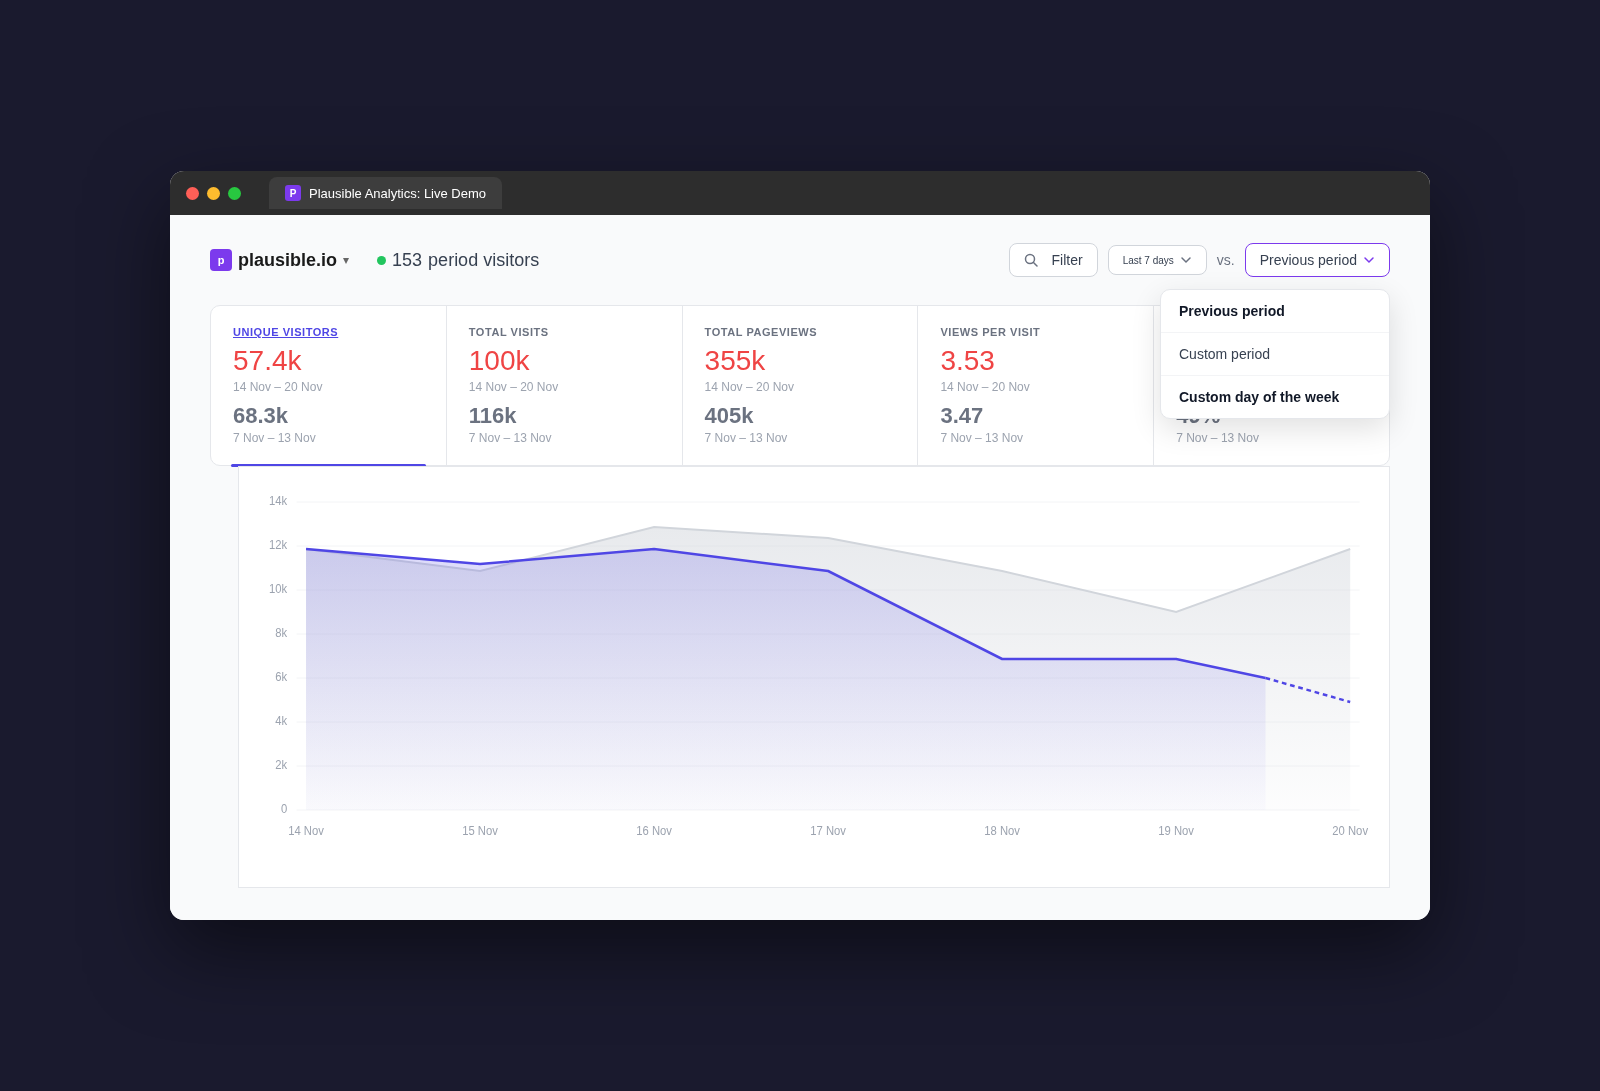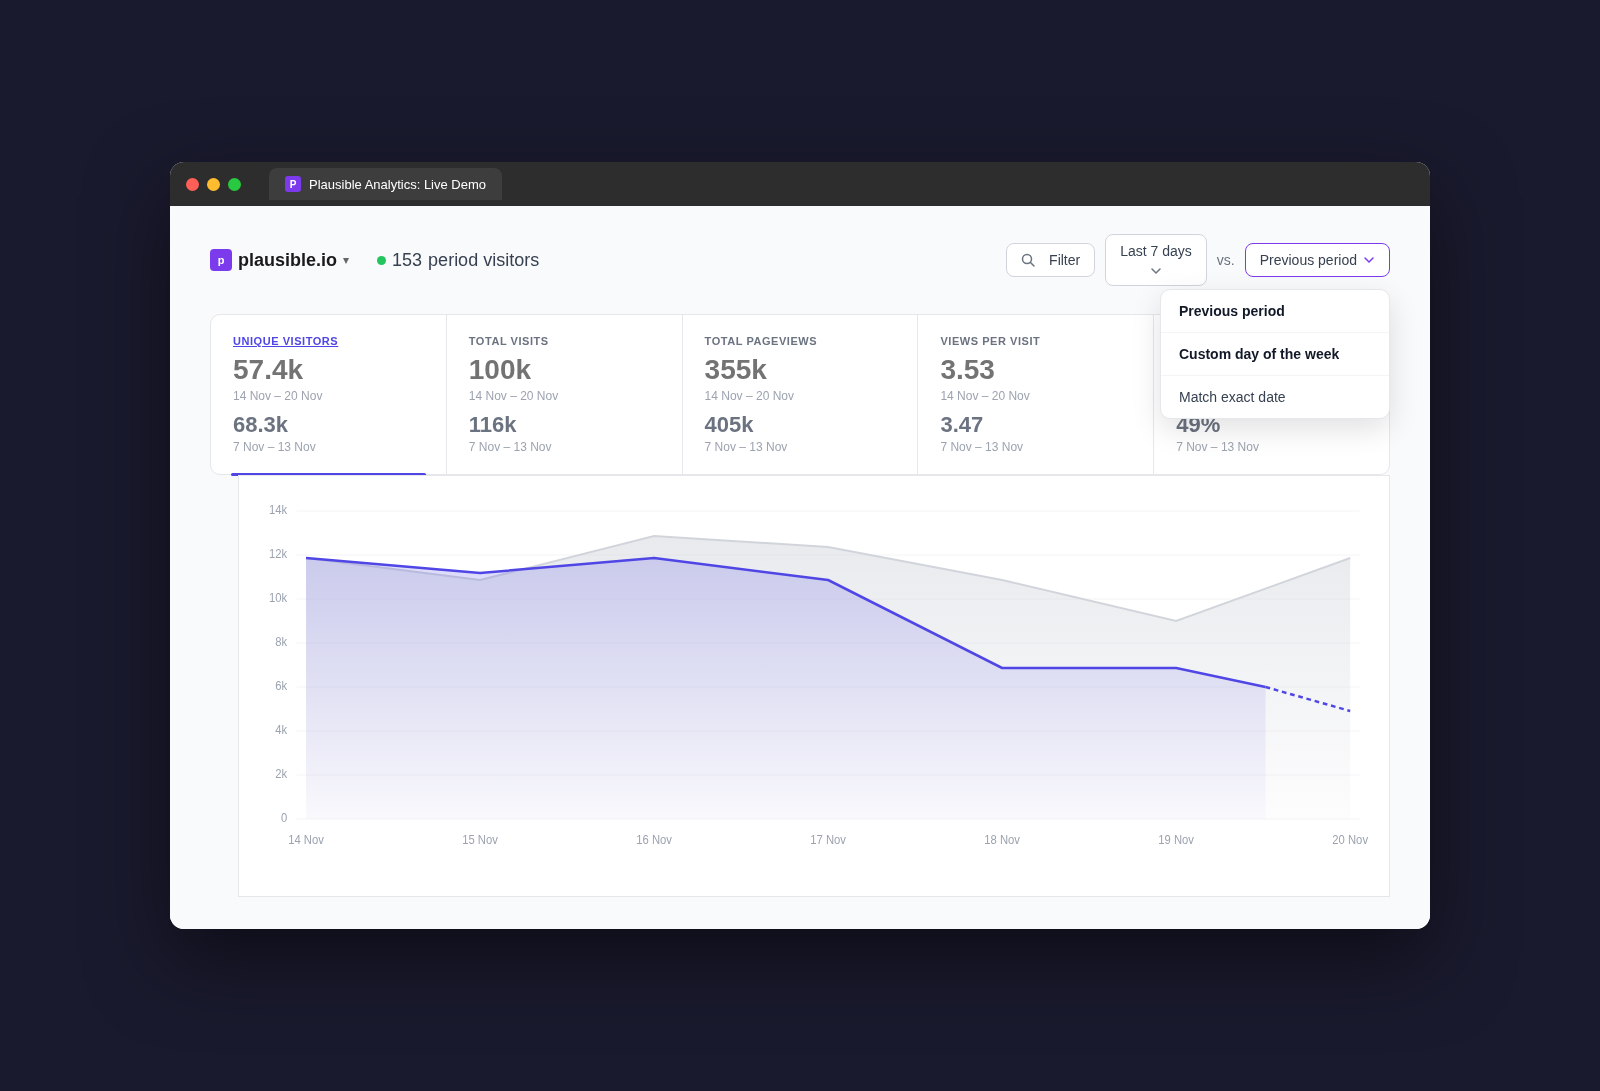--- a/index.html
+++ b/index.html
@@ -129,23 +129,22 @@
     }
     .date-range-btn {
       display: flex;
       align-items: center;
       gap: 6px;
       padding: 8px 14px;
       border: 1.5px solid #d1d5db;
       border-radius: 8px;
       background: white;
       cursor: pointer;
-      font-size: 14px;
+      font-size: 10px;
       color: #374151;
-      flex-direction: column;
     }
     .vs-label {
       font-size: 14px;
       color: #6b7280;
     }
     .compare-btn {
       display: flex;
       align-items: center;
       gap: 6px;
       padding: 8px 14px;
@@ -190,22 +189,22 @@
       text-transform: uppercase;
       margin-bottom: 8px;
     }
     .metric-label.active {
       color: #4f46e5;
       text-decoration: underline;
       cursor: pointer;
     }
     .metric-value {
       font-size: 28px;
-      font-weight: 700;
-      color: #737373;
+      font-weight: 400;
+      color: #ef4444;
       line-height: 1.1;
     }
     .metric-date {
       font-size: 12px;
       color: #9ca3af;
       margin-top: 3px;
       margin-bottom: 10px;
     }
     .metric-compare-value {
       font-size: 22px;
@@ -306,22 +305,22 @@
         <div style="position:relative;">
           <button class="compare-btn">
             <span>Previous period</span>
             <svg width="12" height="12" viewBox="0 0 12 12">
               <polyline points="2,4 6,8 10,4" fill="none" stroke="#7c3aed" stroke-width="1.5" stroke-linecap="round"></polyline>
             </svg>
           </button>
 
           <div class="dropdown-menu">
             <div class="dropdown-item bold">Previous period</div>
+            <div class="dropdown-item">Custom period</div>
             <div class="dropdown-item bold">Custom day of the week</div>
-            <div class="dropdown-item">Match exact date</div>
           </div>
         </div>
       </div>
     </div>
 
     <div class="metrics-row">
     <div class="metric-card active">
       <div class="metric-label active">UNIQUE VISITORS</div>
       <div class="metric-value">57.4k</div>
       <div class="metric-date">14 Nov – 20 Nov</div>

